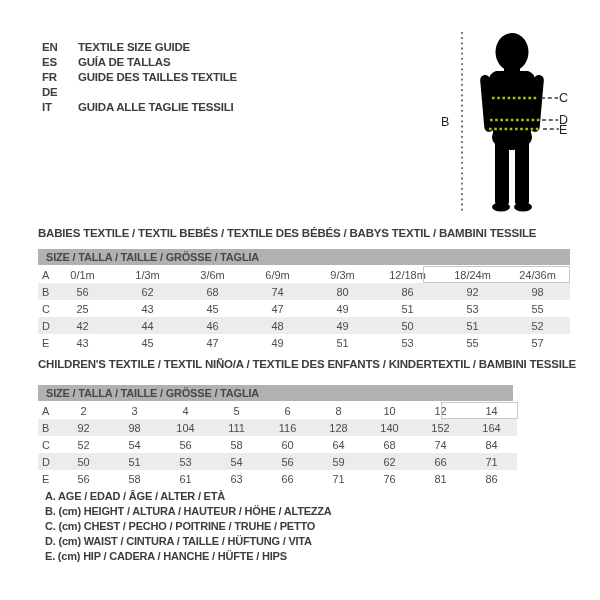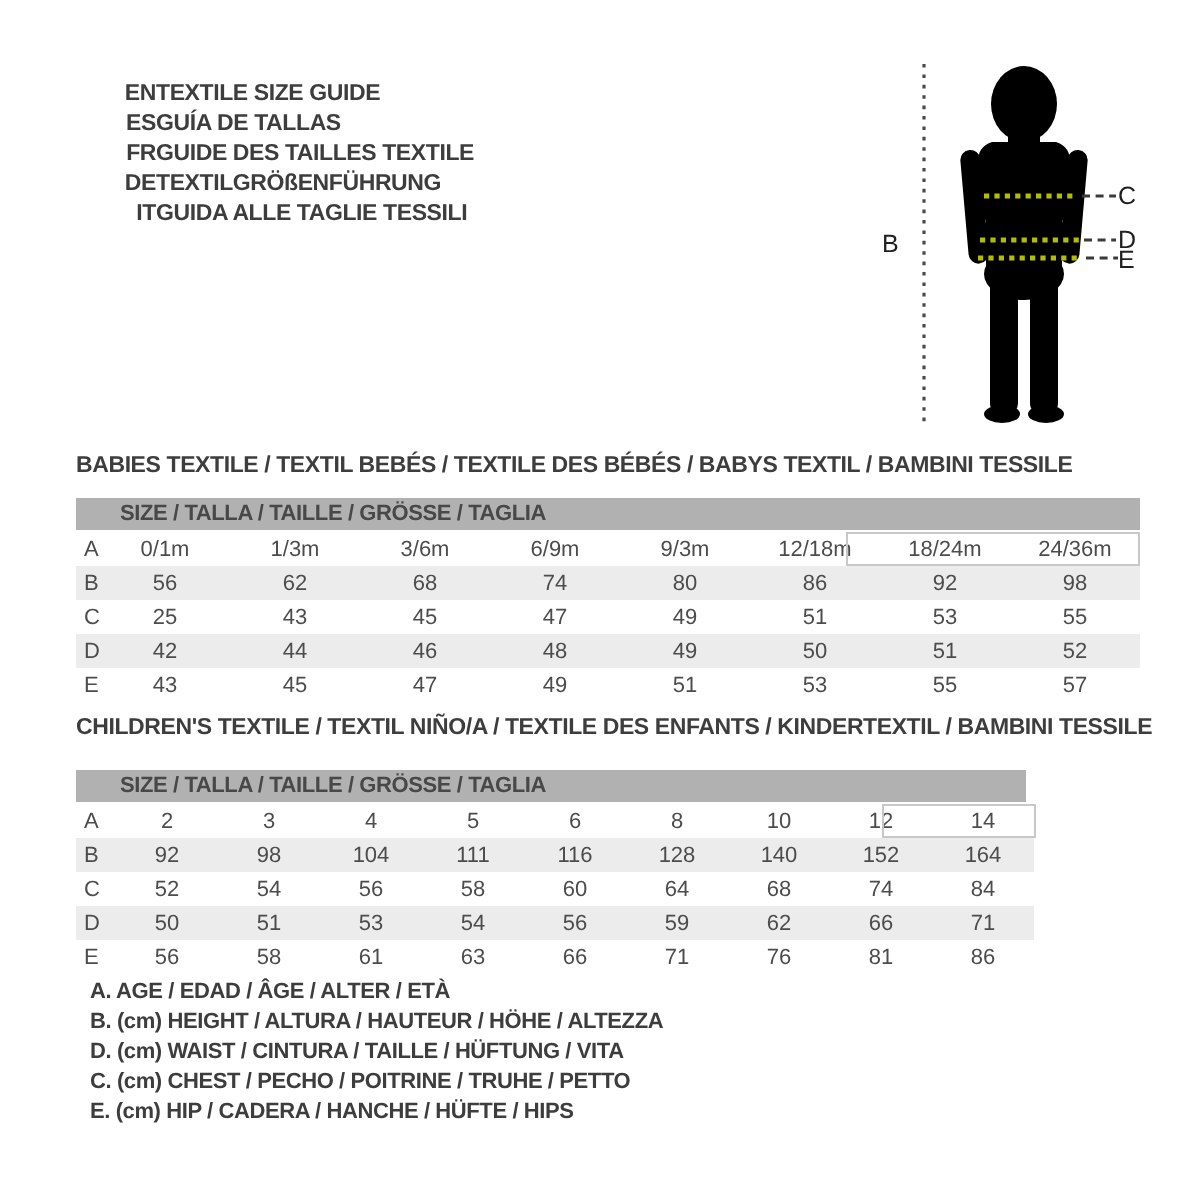--- a/index.html
+++ b/index.html
@@ -4,32 +4,32 @@
 <style>
   html,body{margin:0;padding:0;background:#fff;}
   .canvas{
     position:relative;width:600px;height:600px;background:#ffffff;
     font-family:"Liberation Sans",sans-serif;color:#474747;overflow:hidden;
   }
   
   .langs{position:absolute;left:42px;top:40px;}
   .lang-row{display:flex;height:15px;line-height:15px;font-size:11.5px;
     font-weight:700;letter-spacing:-0.2px;color:#3d3d3d;}
-  .lang-code{width:36px;text-align:right;}
+  .lang-code{width:36px;}
   
   .figure-svg{position:absolute;left:430px;top:10px;}
   .fig-label{position:absolute;font-size:12.5px;line-height:12px;font-weight:400;
     color:#1f1f1f;}
   .mdots{stroke-width:2.6;stroke-dasharray:2.6 2.6;fill:none;}
   .mdash{stroke:#3a3a3a;stroke-width:1.5;stroke-dasharray:4 2.8;fill:none;}
   
   .tbl-title{position:absolute;left:38px;font-size:11.5px;font-weight:700;
     letter-spacing:-0.2px;color:#3d3d3d;white-space:nowrap;text-align:right;}
   .bar{position:absolute;left:38px;height:16px;background:#b1b1b1;color:#484848;
-    font-size:11px;font-weight:700;line-height:16px;padding-left:22px;
+    font-size:11px;font-weight:700;line-height:16px;padding-left:8px;
     box-sizing:border-box;letter-spacing:-0.2px;white-space:nowrap;overflow:hidden;}
   table.size-table{position:absolute;border-collapse:collapse;table-layout:fixed;
     font-size:11px;color:#4c4c4c;}
   table.size-table td{height:17px;padding:0;text-align:center;vertical-align:middle;
     white-space:nowrap;overflow:hidden;}
   table.size-table td.lbl{text-align:left;padding-left:4px;}
   table.size-table tr:nth-child(even){background:#ececec;}
   .hl{position:absolute;border:1px solid #c8c8c8;box-sizing:border-box;
     background:transparent;}
   
@@ -50,21 +50,20 @@
       <div class="lang-row">
         <span class="lang-code">ES</span>
         <span>GUÍA DE TALLAS</span>
       </div>
       <div class="lang-row">
         <span class="lang-code">FR</span>
         <span>GUIDE DES TAILLES TEXTILE</span>
       </div>
       <div class="lang-row">
         <span class="lang-code">DE</span>
-        <span>TEXTILGRÖßENFÜHRUNG</span>
       </div>
       <div class="lang-row">
         <span class="lang-code">IT</span>
         <span>GUIDA ALLE TAGLIE TESSILI</span>
       </div>
     </div>
 
   <svg class="figure-svg" width="170" height="210" viewBox="0 0 170 210">
     <g fill="#000000">
       <ellipse cx="82" cy="42" rx="16.5" ry="19"></ellipse>
@@ -243,18 +242,18 @@
           <td>81</td>
           <td>86</td>
         </tr>
       </tbody>
     </table>
   <div class="hl" style="left:441px;top:402px;width:77px;height:17px;"></div>
 
   <div class="legend">
       <div>A. AGE / EDAD / ÂGE / ALTER / ETÀ</div>
       <div>B. (cm) HEIGHT / ALTURA / HAUTEUR / HÖHE / ALTEZZA</div>
+      <div>C. (cm) CHEST / PECHO / POITRINE / TRUHE / PETTO</div>
       <div>D. (cm) WAIST / CINTURA / TAILLE / HÜFTUNG / VITA</div>
-      <div>C. (cm) CHEST / PECHO / POITRINE / TRUHE / PETTO</div>
       <div>E. (cm) HIP / CADERA / HANCHE / HÜFTE / HIPS</div>
     </div>
 
 </div>
 
 </body></html>

